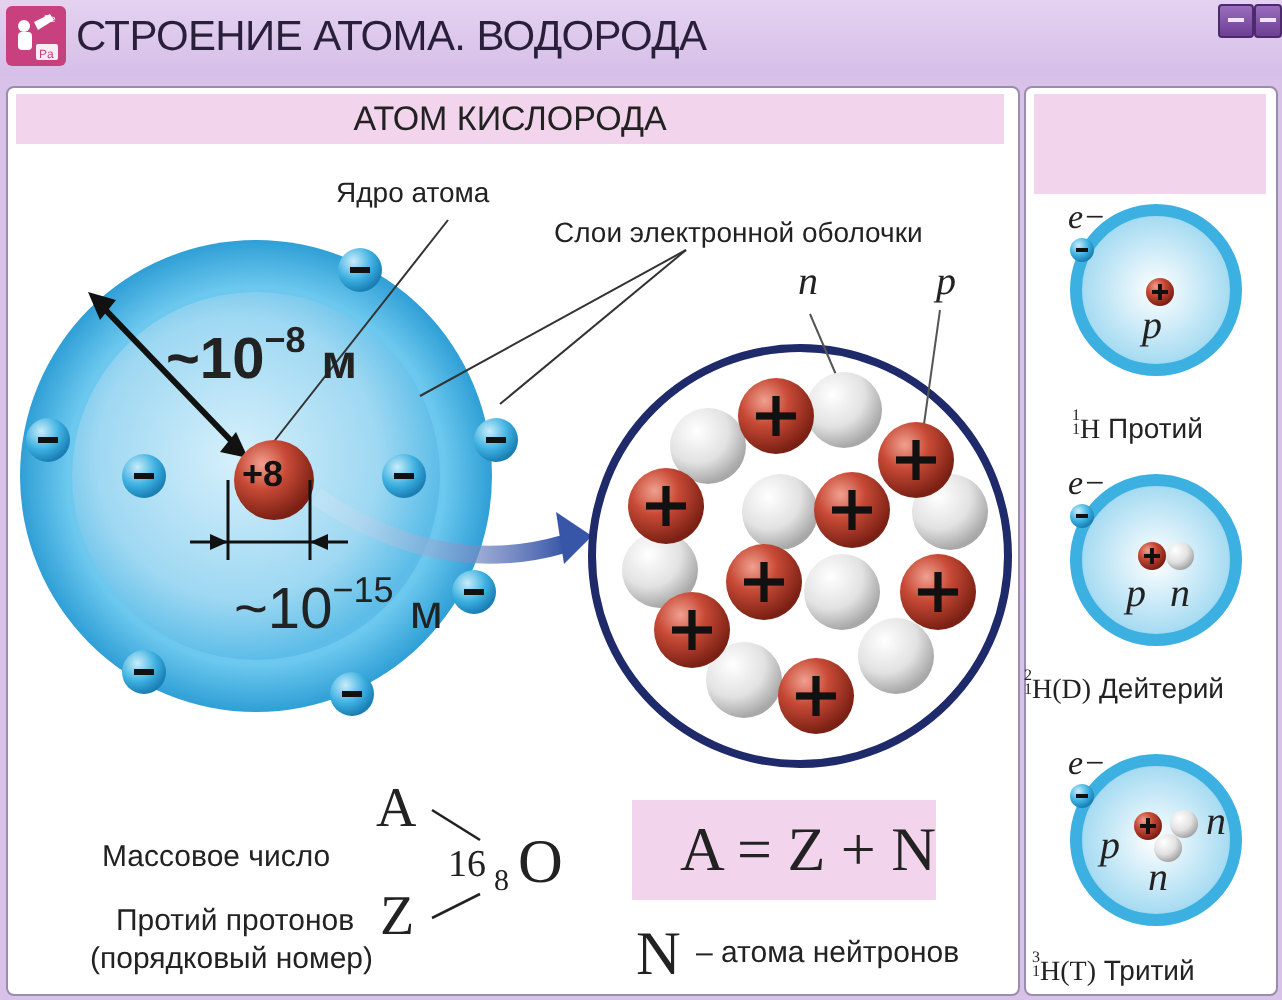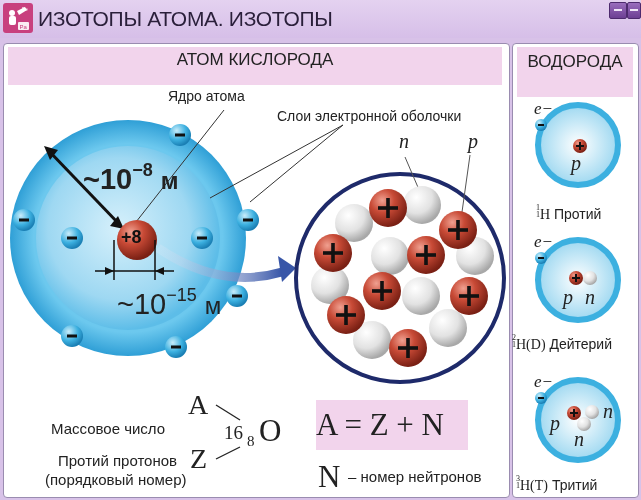--- a/index.html
+++ b/index.html
@@ -6,57 +6,56 @@
   body{width:641px;height:500px;overflow:hidden;background:#d8c2e8;font-family:"Liberation Sans",sans-serif;position:relative;}
   .titlebar{position:absolute;left:0;top:0;width:641px;height:38px;background:linear-gradient(#e4d2f0,#d6bfe8);}
   .app-icon{position:absolute;left:3px;top:3px;width:30px;height:30px;border-radius:3px;background:#c8407e;}
   .title{position:absolute;left:38px;top:7px;font-size:21px;color:#2a1f3a;letter-spacing:-0.3px;}
   .winbtn{position:absolute;top:2px;width:16px;height:15px;background:linear-gradient(#9a6dbd,#6c3f93);border:1px solid #4d2a6e;border-radius:2px;}
   .winbtn span{position:absolute;left:4px;top:6px;width:8px;height:2px;background:#f0e6f8;}
   .panel{position:absolute;background:#fff;border:1px solid #9a8cb0;border-radius:4px;}
   .left{left:3px;top:43px;width:505px;height:453px;}
   .right{left:512px;top:43px;width:125px;height:453px;}
   .hdr{position:absolute;background:#f2d4ec;text-align:center;color:#222;}
-  .left .hdr{left:4px;top:3px;width:494px;height:38px;font-size:17px;line-height:25px;}
+  .left .hdr{left:4px;top:3px;width:494px;height:25px;font-size:17px;line-height:25px;}
   .right .hdr{left:4px;top:3px;width:116px;height:50px;font-size:17px;line-height:21px;padding-top:4px;box-sizing:border-box;}
   svg{position:absolute;left:0;top:0;}
   .lbl{position:absolute;font-size:14px;color:#222;white-space:nowrap;}
   .serif{font-family:"Liberation Serif",serif;}
-  .formula{position:absolute;left:316px;top:400px;width:152px;height:50px;background:#f2d4ec;font-family:"Liberation Serif",serif;font-size:31px;line-height:50px;text-align:left;color:#222;}
+  .formula{position:absolute;left:316px;top:400px;width:152px;height:50px;background:#f2d4ec;font-family:"Liberation Serif",serif;font-size:31px;line-height:50px;text-align:right;color:#222;}
 </style>
 </head>
 <body>
 
 <div class="titlebar">
   <div class="app-icon">
     <svg width="30" height="30" viewBox="0 0 30 30">
       <circle cx="9" cy="10" r="3" fill="#fff"></circle>
       <rect x="6" y="13" width="7" height="9" rx="2" fill="#fff"></rect>
       <path d="M14 8 L22 4 L24 7 L16 12 Z" fill="#fff"></path>
       <rect x="15" y="19" width="11" height="8" rx="1" fill="#fff" opacity="0.9"></rect>
       <text x="16.5" y="26" font-size="6" fill="#c8407e" font-family="Liberation Sans, sans-serif">Pa</text>
       <text x="19" y="8" font-size="5" fill="#fff" font-family="Liberation Sans, sans-serif">Fe</text>
     </svg>
   </div>
-  <div class="title">ИЗОТОПЫ АТОМА. ИЗОТОПЫ</div>
+  <div class="title">СТРОЕНИЕ АТОМА. ВОДОРОДА</div>
   <div class="winbtn" style="left:609px;">
       <span></span>
     </div>
   <div class="winbtn" style="left:627px;width:12px;">
       <span style="left:2px;"></span>
     </div>
 </div>
 
 <div class="panel left">
   <div class="hdr">АТОМ КИСЛОРОДА</div>
 </div>
 
 <div class="panel right">
   <div class="hdr">
-    <div>ВОДОРОДА</div>
   </div>
 </div>
 
 <svg width="641" height="500" viewBox="0 0 641 500">
   <defs>
     <radialGradient id="shellOuter" cx="50%" cy="50%" r="50%">
       <stop offset="80%" stop-color="#6cc8ee"></stop>
       <stop offset="100%" stop-color="#2f9fd6"></stop>
     </radialGradient>
     <radialGradient id="shellInner" cx="45%" cy="45%" r="55%">
@@ -267,21 +266,21 @@
 <div class="lbl serif" style="left:188px;top:389px;font-size:28px;">A</div>
 <div class="lbl serif" style="left:224px;top:410px;font-size:19px;margin-top:12px;">16</div>
 <div class="lbl serif" style="left:259px;top:413px;font-size:31px;">O</div>
 <div class="lbl serif" style="left:247px;top:433px;font-size:15px;">8</div>
 <div class="lbl" style="left:58px;top:452px;font-size:15px;">Протий протонов</div>
 <div class="lbl" style="left:20px;top:471px;font-size:15px;margin-left:25px;">(порядковый номер)</div>
 <div class="lbl serif" style="left:190px;top:443px;font-size:28px;">Z</div>
 
 <div class="formula">A = Z + N</div>
 <div class="lbl serif" style="left:318px;top:459px;font-size:31px;">N</div>
-<div class="lbl" style="left:348px;top:468px;font-size:15px;">– номер нейтронов</div>
+<div class="lbl" style="left:348px;top:468px;font-size:15px;">– атома нейтронов</div>
 
 <div class="lbl serif" style="left:534px;top:99px;font-size:17px;font-style:italic;">e−</div>
 <div class="lbl serif" style="left:571px;top:152px;font-size:20px;font-style:italic;">p</div>
 <div class="lbl" style="left:536px;top:204px;font-size:14px;">
   <span class="serif" style="font-size:8px;display:inline-block;line-height:7px;vertical-align:2px;"><span>1</span><br><span>1</span></span><span class="serif">H</span>
   <span>Протий</span>
 </div>
 
 <div class="lbl serif" style="left:534px;top:232px;font-size:17px;font-style:italic;">e−</div>
 <div class="lbl serif" style="left:563px;top:286px;font-size:20px;font-style:italic;">p</div>

